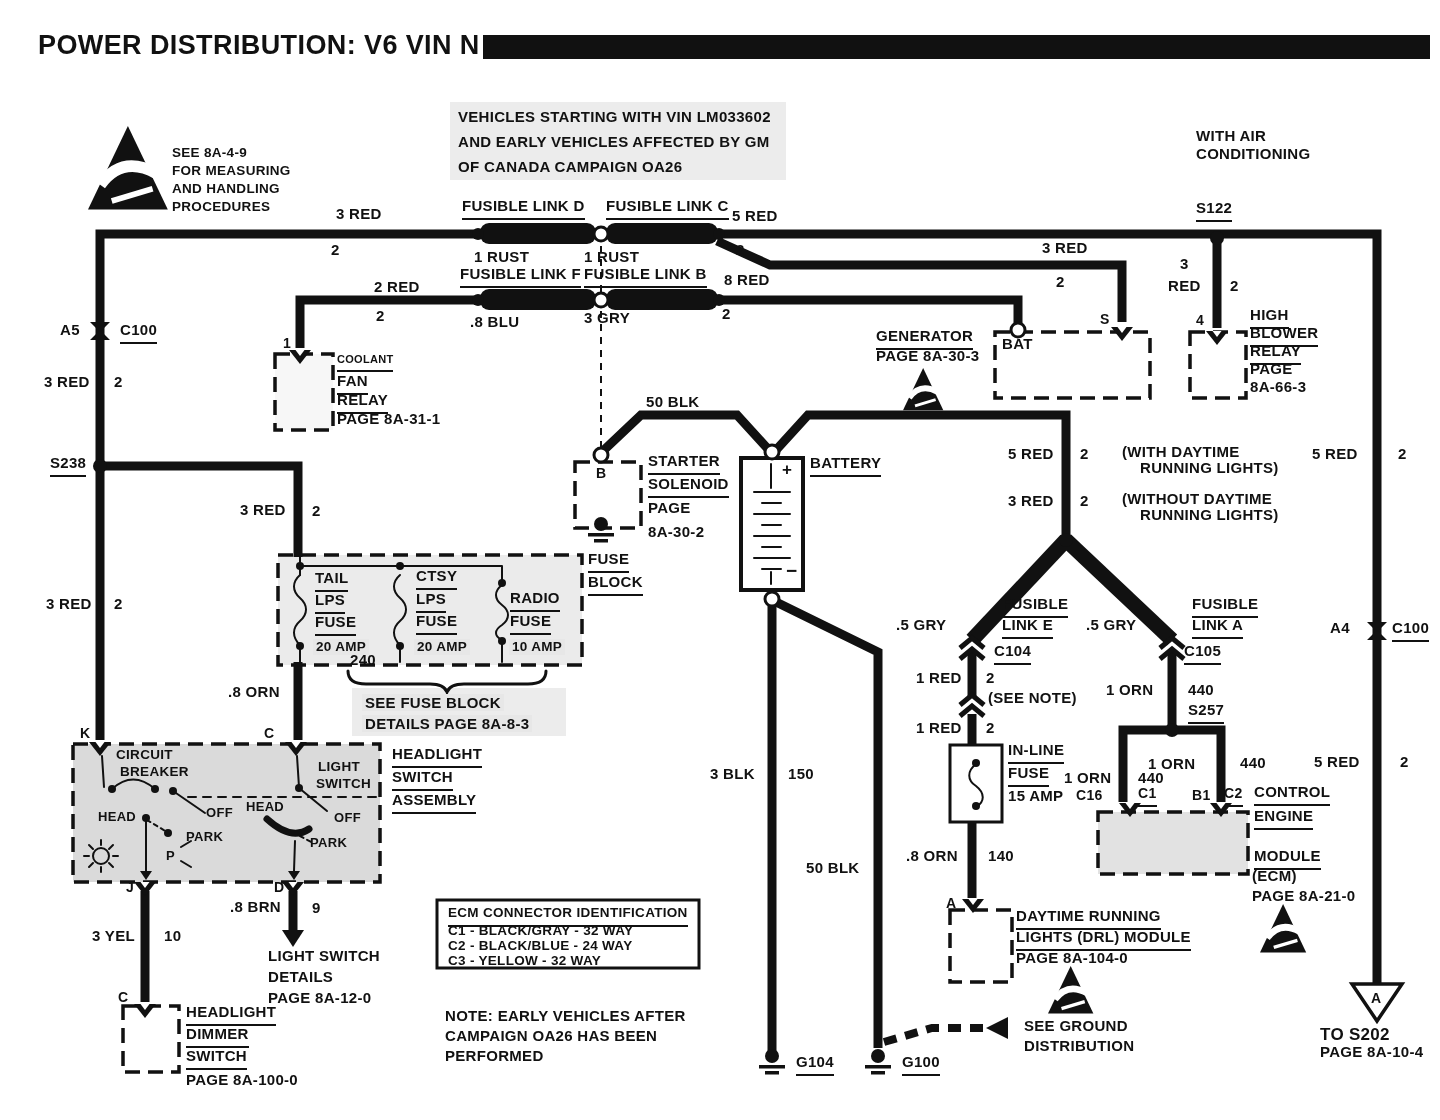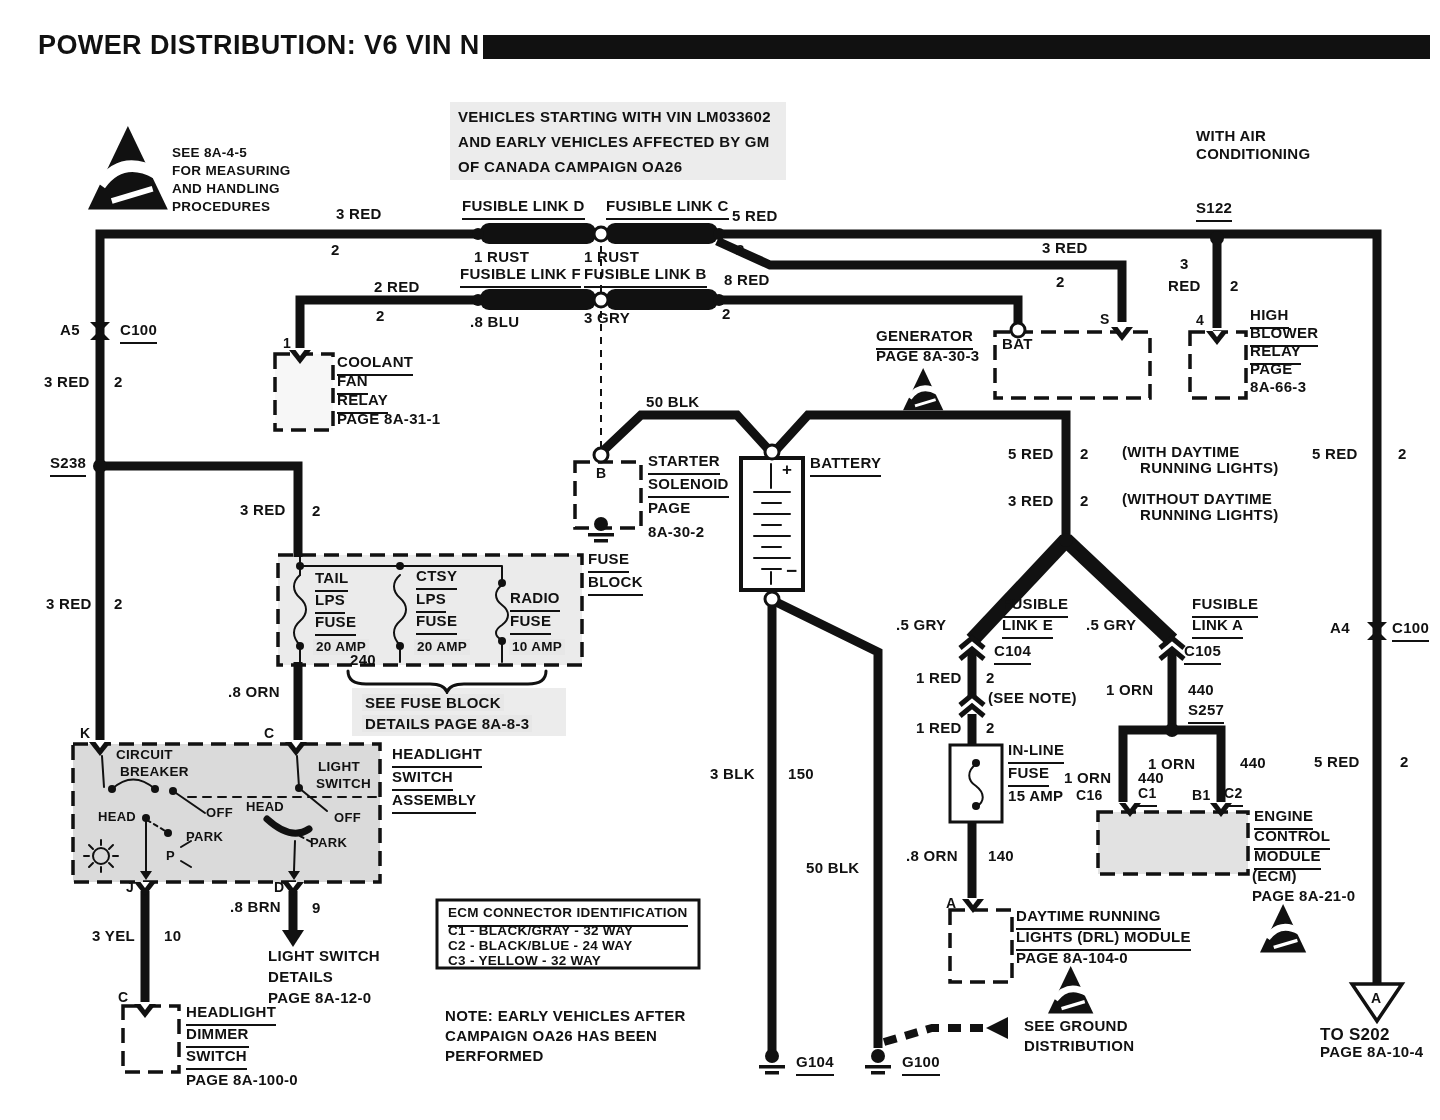--- a/index.html
+++ b/index.html
@@ -165,21 +165,21 @@
         <path d="M13,62 Q36,30 72,50" stroke="#fff" stroke-width="12" fill="none"></path>
         <path d="M25,79 L68,66" stroke="#fff" stroke-width="6" fill="none"></path>
       </g>
       <polygon points="282,930 304,930 293,947" fill="#111111"></polygon>
       <polygon points="140,871 152,871 146,880" fill="#111111"></polygon>
       <polygon points="288,871 300,871 294,880" fill="#111111"></polygon>
       <polygon points="986,1028 1008,1017 1008,1039" fill="#111111"></polygon>
       <polygon points="1352,984 1402,984 1377,1021" fill="#fff" stroke="#111111" stroke-width="3.5"></polygon>
     </svg>
   <div id="labels">
-      <div class="lbl" style="left: 172px; top: 146px; font-size: 13.5px;">SEE 8A-4-5</div>
+      <div class="lbl" style="left: 172px; top: 146px; font-size: 13.5px;">SEE 8A-4-9</div>
       <div class="lbl" style="left: 172px; top: 164px; font-size: 13.5px;">FOR MEASURING</div>
       <div class="lbl" style="left: 172px; top: 182px; font-size: 13.5px;">AND HANDLING</div>
       <div class="lbl" style="left: 172px; top: 200px; font-size: 13.5px;">PROCEDURES</div>
       <div class="lbl" style="left: 458px; top: 109px; font-size: 15px;">VEHICLES STARTING WITH VIN LM033602</div>
       <div class="lbl" style="left: 458px; top: 134px; font-size: 15px;">AND EARLY VEHICLES AFFECTED BY GM</div>
       <div class="lbl" style="left: 458px; top: 159px; font-size: 15px;">OF CANADA CAMPAIGN OA26</div>
       <div class="lbl" style="left: 1196px; top: 128px; font-size: 15px;">WITH AIR</div>
       <div class="lbl" style="left: 1196px; top: 146px; font-size: 15px;">CONDITIONING</div>
       <div class="lbl" style="left: 336px; top: 206px; font-size: 15px;">3 RED</div>
       <div class="lbl" style="left: 331px; top: 242px; font-size: 15px;">2</div>
@@ -195,21 +195,21 @@
       <div class="lbl" style="left: 736px; top: 242px; font-size: 15px;">2</div>
       <div class="lbl" style="left: 724px; top: 272px; font-size: 15px;">8 RED</div>
       <div class="lbl" style="left: 722px; top: 306px; font-size: 15px;">2</div>
       <div class="lbl" style="left: 374px; top: 279px; font-size: 15px;">2 RED</div>
       <div class="lbl" style="left: 376px; top: 308px; font-size: 15px;">2</div>
       <div class="lbl" style="left: 60px; top: 322px; font-size: 15px;">A5</div>
       <div class="lbl u" style="left: 120px; top: 322px; font-size: 15px;">C100</div>
       <div class="lbl" style="left: 44px; top: 374px; font-size: 15px;">3 RED</div>
       <div class="lbl" style="left: 114px; top: 374px; font-size: 15px;">2</div>
       <div class="lbl" style="left: 283px; top: 336px; font-size: 14px;">1</div>
-      <div class="lbl u" style="left: 337px; top: 354px; font-size: 15px;">COOLANT</div>
+      <div class="lbl u" style="left: 337px; top: 354px; font-size: 11px;">COOLANT</div>
       <div class="lbl u" style="left: 337px; top: 373px; font-size: 15px;">FAN</div>
       <div class="lbl u" style="left: 337px; top: 392px; font-size: 15px;">RELAY</div>
       <div class="lbl" style="left: 337px; top: 411px; font-size: 15px;">PAGE 8A-31-1</div>
       <div class="lbl u" style="left: 50px; top: 455px; font-size: 15px;">S238</div>
       <div class="lbl u" style="left: 876px; top: 328px; font-size: 15px;">GENERATOR</div>
       <div class="lbl" style="left: 876px; top: 348px; font-size: 15px;">PAGE 8A-30-3</div>
       <div class="lbl" style="left: 1002px; top: 336px; font-size: 15px;">BAT</div>
       <div class="lbl" style="left: 1100px; top: 312px; font-size: 14px;">S</div>
       <div class="lbl" style="left: 1042px; top: 240px; font-size: 15px;">3 RED</div>
       <div class="lbl" style="left: 1056px; top: 274px; font-size: 15px;">2</div>
@@ -325,21 +325,21 @@
       <div class="lbl u" style="left: 1188px; top: 702px; font-size: 15px;">S257</div>
       <div class="lbl" style="left: 1148px; top: 756px; font-size: 15px;">1 ORN</div>
       <div class="lbl" style="left: 1240px; top: 755px; font-size: 15px;">440</div>
       <div class="lbl" style="left: 1064px; top: 770px; font-size: 15px;">1 ORN</div>
       <div class="lbl" style="left: 1138px; top: 770px; font-size: 15px;">440</div>
       <div class="lbl" style="left: 1076px; top: 788px; font-size: 14px;">C16</div>
       <div class="lbl u" style="left: 1138px; top: 786px; font-size: 14px;">C1</div>
       <div class="lbl" style="left: 1192px; top: 788px; font-size: 14px;">B1</div>
       <div class="lbl u" style="left: 1224px; top: 786px; font-size: 14px;">C2</div>
       <div class="lbl u" style="left: 1254px; top: 808px; font-size: 15px;">ENGINE</div>
-      <div class="lbl u" style="left: 1254px; top: 828px; font-size: 15px;">CONTROL</div>
+      <div class="lbl u" style="left: 1254px; top: 784px; font-size: 15px;">CONTROL</div>
       <div class="lbl u" style="left: 1254px; top: 848px; font-size: 15px;">MODULE</div>
       <div class="lbl" style="left: 1252px; top: 868px; font-size: 15px;">(ECM)</div>
       <div class="lbl" style="left: 1252px; top: 888px; font-size: 15px;">PAGE 8A-21-0</div>
       <div class="lbl" style="left: 946px; top: 896px; font-size: 14px;">A</div>
       <div class="lbl u" style="left: 1016px; top: 908px; font-size: 15px;">DAYTIME RUNNING</div>
       <div class="lbl u" style="left: 1016px; top: 929px; font-size: 15px;">LIGHTS (DRL) MODULE</div>
       <div class="lbl" style="left: 1016px; top: 950px; font-size: 15px;">PAGE 8A-104-0</div>
       <div class="lbl" style="left: 710px; top: 766px; font-size: 15px;">3 BLK</div>
       <div class="lbl" style="left: 788px; top: 766px; font-size: 15px;">150</div>
       <div class="lbl" style="left: 806px; top: 860px; font-size: 15px;">50 BLK</div>

